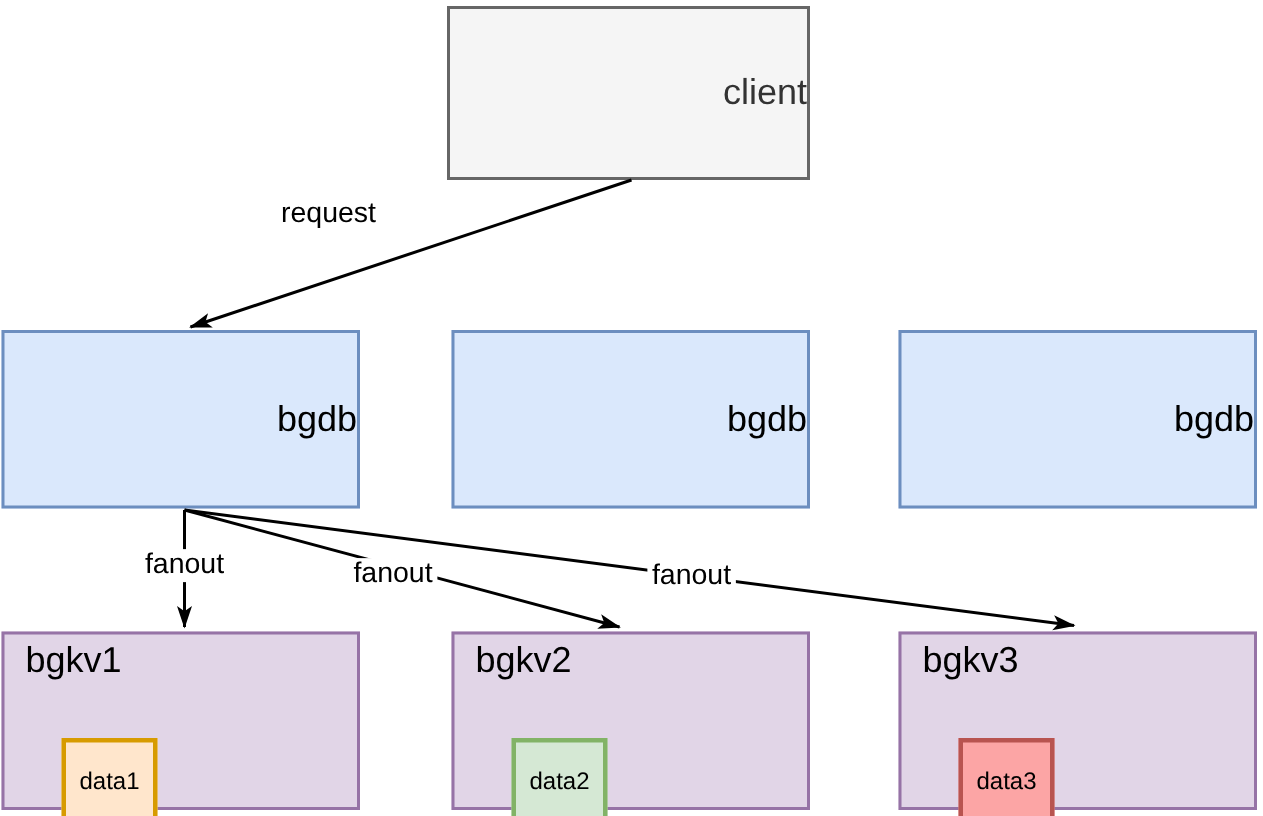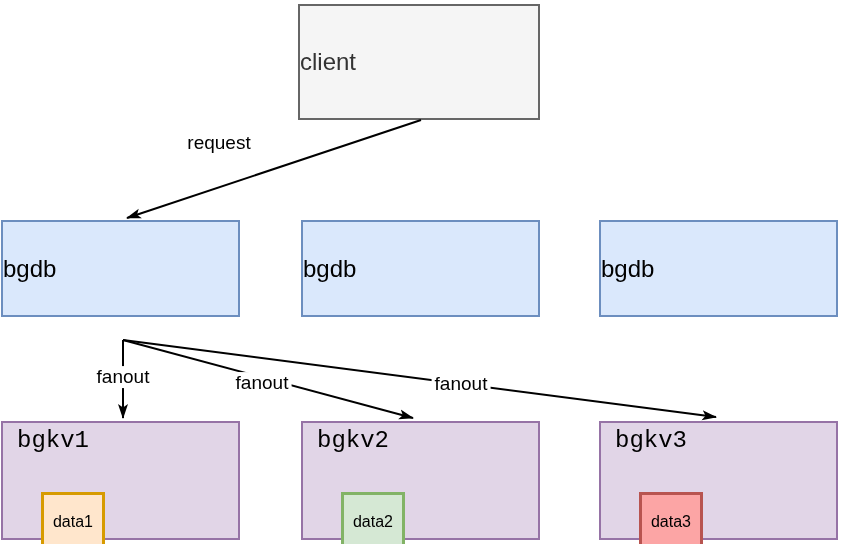--- a/index.html
+++ b/index.html
@@ -13,53 +13,52 @@
     width: 842px;
     height: 544px;
     background: #ffffff;
     overflow: hidden;
   }
   .node {
     position: absolute;
     box-sizing: border-box;
     display: flex;
     align-items: center;
-    justify-content: flex-start;
+    justify-content: flex-end;
     font-size: 24px;
     color: #000000;
   }
   .node-client {
     left: 298px; top: 4px;
     width: 242px; height: 116px;
     background: #f5f5f5;
     border: 2px solid #666666;
     color: #333333;
   }
   .node-bgdb {
     top: 220px;
-    width: 239px; height: 97px;
+    width: 239px; height: 119px;
     background: #dae8fc;
     border: 2px solid #6c8ebf;
   }
   .node-bgkv {
     top: 421px;
     width: 239px; height: 119px;
     background: #e1d5e7;
     border: 2px solid #9673a6;
     display: block;
   }
   .col1 { left: 1px; }
   .col2 { left: 301px; }
   .col3 { left: 599px; }
   .bgkv-label {
     position: absolute;
     left: 14px; top: 4px;
     font-size: 24px;
     color: #000000;
-    font-family: Liberation Mono, monospace;
   }
   .data-box {
     position: absolute;
     left: 38px; top: 41px;
     width: 64px; height: 60px;
     box-sizing: border-box;
     display: flex;
     align-items: center;
     justify-content: center;
     font-size: 16px;

